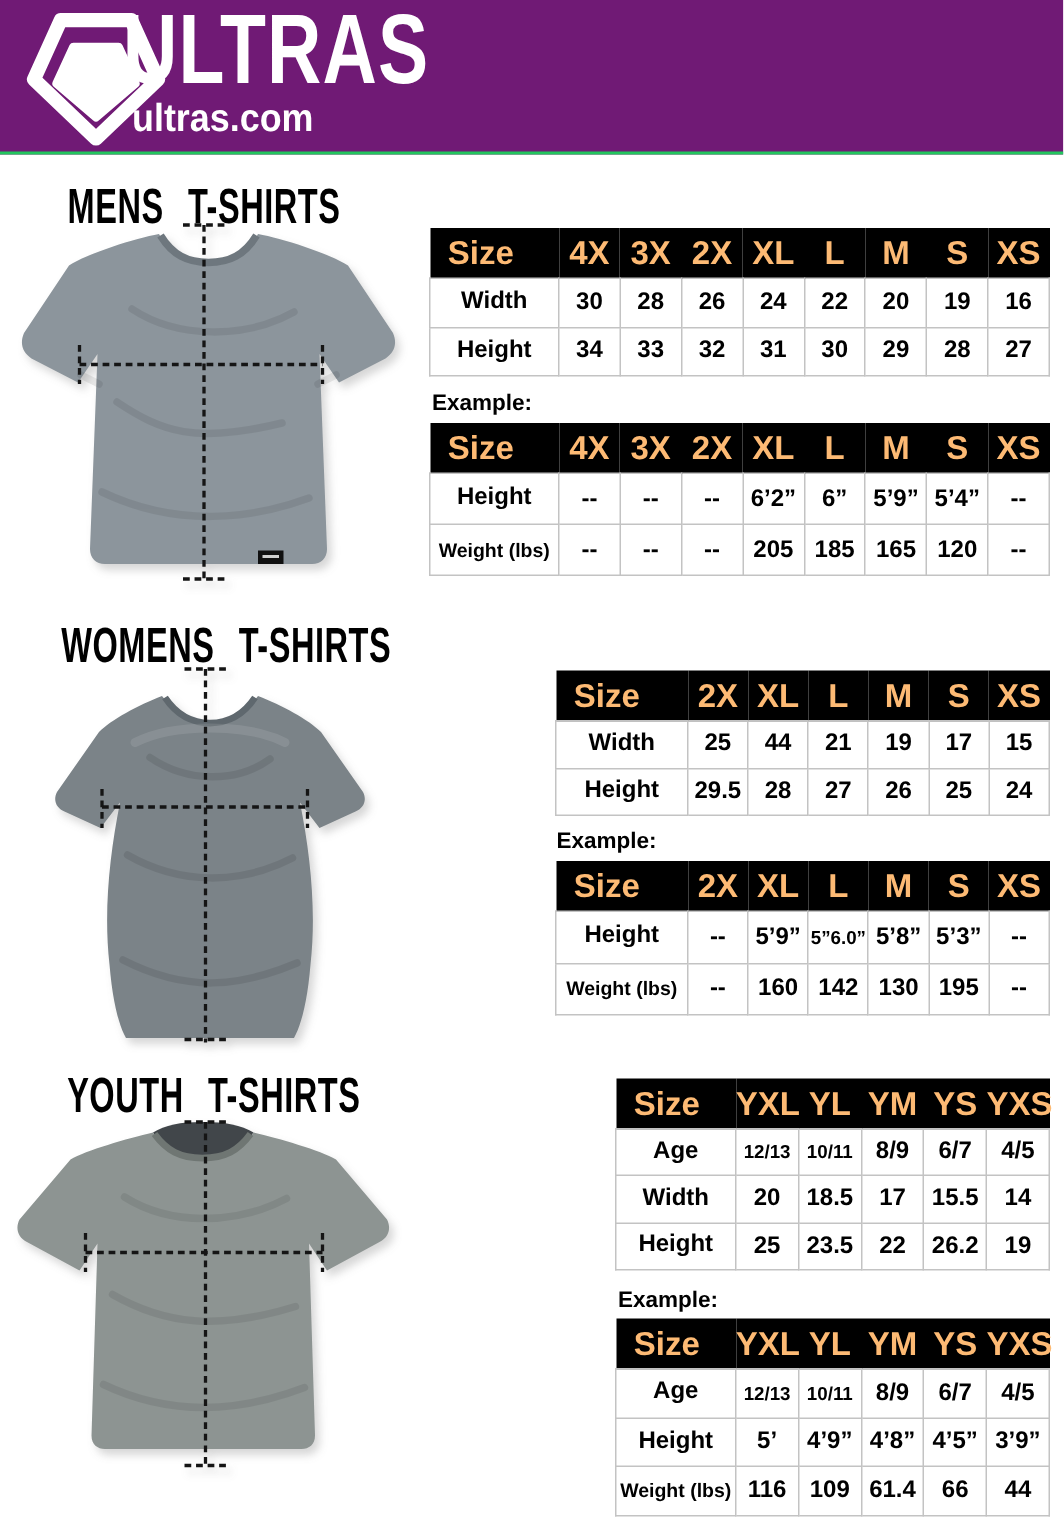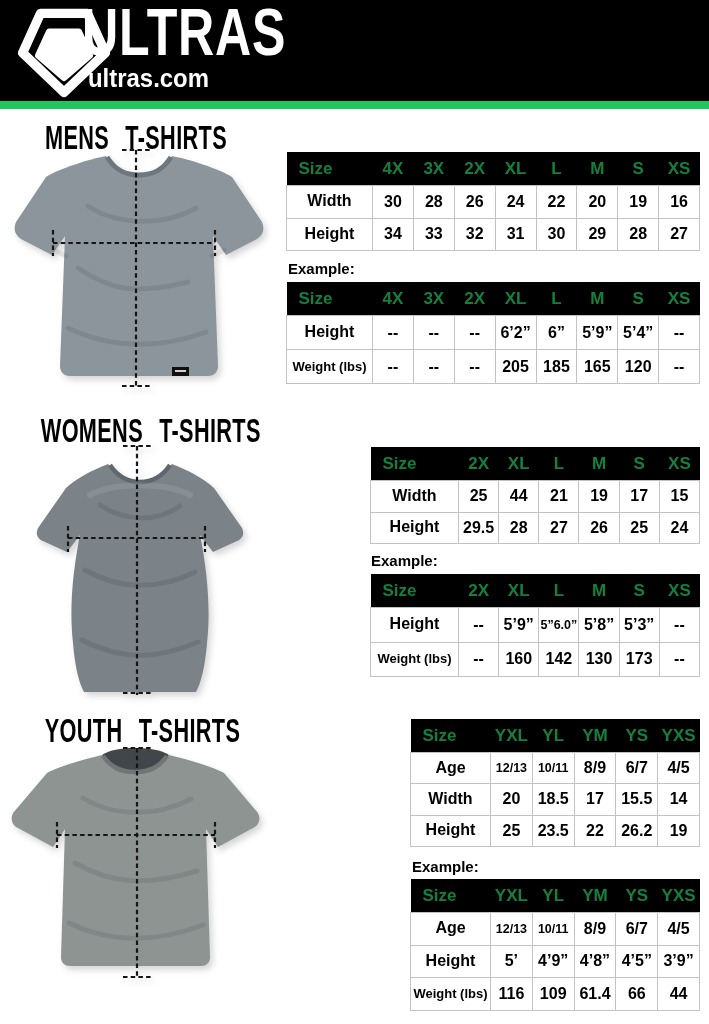--- a/index.html
+++ b/index.html
@@ -1,19 +1,19 @@
 <!DOCTYPE html>
 <html><head>
 <meta charset="utf-8">
 <style>
   html,body{margin:0;padding:0;background:#fff;}
   .page{position:relative;width:709px;height:1024px;margin:0 auto;background:#fff;overflow:hidden;
         font-family:"Liberation Sans",sans-serif;color:#000;}
   
-  .topbar{position:absolute;left:0;top:0;width:709px;height:101px;background:#000000;border-bottom:8px solid #22c55e;}
+  .topbar{position:absolute;left:0;top:0;width:709px;height:101px;background:#701a75;border-bottom:2px solid #22c55e;}
   .logo{position:absolute;left:13px;top:4px;width:102px;height:94px;}
   .brand{position:absolute;left:82px;top:-6px;font-weight:bold;font-size:66px;letter-spacing:1px;color:#fff;
          transform:scale(0.76,1);transform-origin:left top;white-space:nowrap;}
   .site{position:absolute;left:88px;top:63px;font-weight:bold;font-size:26px;color:#fff;
         transform:scaleX(0.92);transform-origin:left top;white-space:nowrap;}
   
   .sec-title{position:absolute;margin:0;font-weight:bold;font-size:31px;line-height:1;white-space:nowrap;
              text-align:center;word-spacing:14px;letter-spacing:0.5px;
              transform:scale(0.70,1.06);transform-origin:center top;}
   #title-mens{left:0;top:121px;width:272px;}
@@ -21,21 +21,21 @@
   #title-youth{left:5px;top:714px;width:265px;}
   
   .example-label{position:absolute;font-weight:bold;font-size:15px;}
   #ex-mens{left:288px;top:260px;}
   #ex-womens{left:371px;top:552px;}
   #ex-youth{left:412px;top:858px;}
   
   .tbl{position:absolute;}
   .tbl table{border-collapse:collapse;table-layout:fixed;width:100%;height:100%;}
   .tbl col.c0{width:var(--c0);}
-  .tbl thead th{background:#000;color:#15803d;font-weight:bold;font-size:17px;height:33px;
+  .tbl thead th{background:#000;color:#fdba74;font-weight:bold;font-size:22px;height:33px;
                 text-align:center;vertical-align:middle;padding:0;border:none;}
   .tbl thead th.lbl{text-align:left;padding-left:12px;}
   .tbl tbody th,.tbl tbody td{border:1px solid #c3c3c3;font-weight:bold;font-size:16px;
                 vertical-align:middle;padding:0;background:#fff;}
   .tbl tbody th.lbl{text-align:center;line-height:1.05;}
   .tbl tbody td{text-align:center;}
   .tbl .small{font-size:12.5px;}
   .tbl .small-lbl{font-size:13px;margin-top:24px;}
   #t-mens-size{left:286px;top:152px;width:414px;height:99px;--c0:86px;}
   #t-mens-ex  {left:286px;top:282px;width:414px;height:102px;--c0:86px;}
@@ -323,21 +323,21 @@
             <td>5’8”</td>
             <td>5’3”</td>
             <td>--</td>
           </tr>
           <tr>
             <th class="lbl small-lbl">Weight (lbs)</th>
             <td>--</td>
             <td>160</td>
             <td>142</td>
             <td>130</td>
-            <td>173</td>
+            <td>195</td>
             <td>--</td>
           </tr>
         </tbody>
       </table>
     </div>
   <div class="tbl" id="t-you-size">
       <table>
         <colgroup>
           <col class="c0">
           <col>

